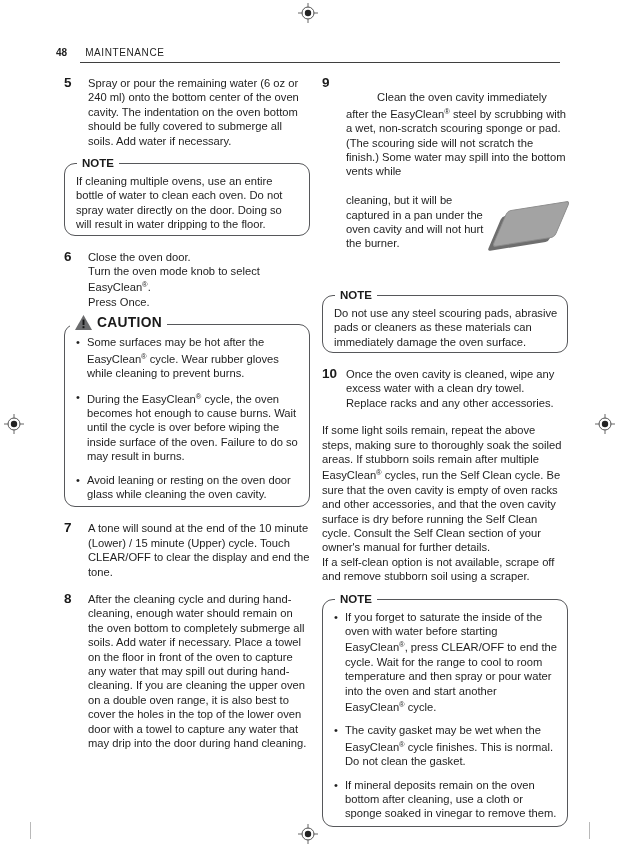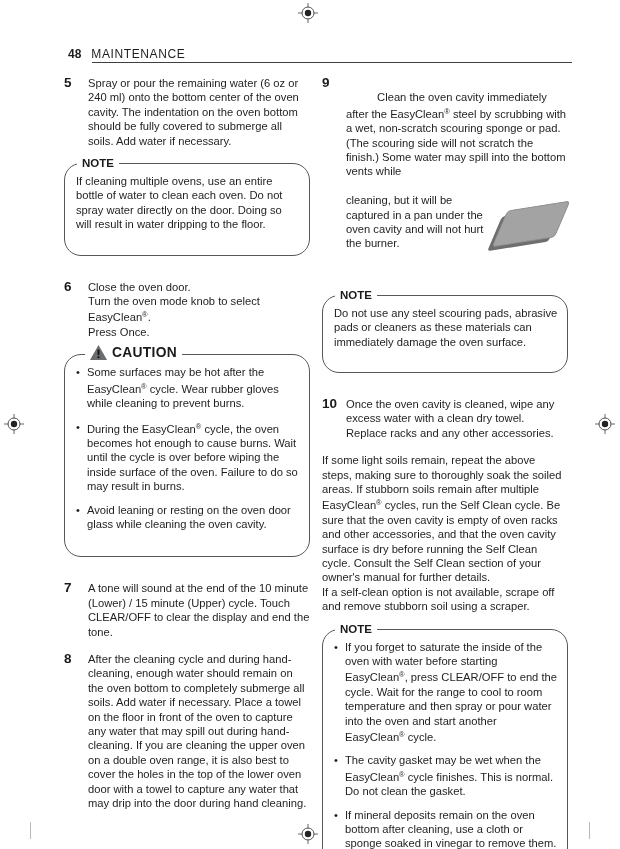--- a/index.html
+++ b/index.html
@@ -8,26 +8,26 @@
     width: 620px; height: 849px;
     font-family: "Liberation Sans", sans-serif;
     color: #1e1e1e;
     position: relative;
     overflow: hidden;
   }
   .page { position: relative; width: 620px; height: 849px; background: #fff; }
 
   
   .header {
-    position: absolute; top: 47px; left: 68px; width: 504px;
-    font-size: 12px;
+    position: absolute; top: 47px; left: 56px; width: 504px;
+    font-size: 10px;
   }
   .header-line { display: flex; align-items: baseline; gap: 10px; }
   .page-number { font-weight: 700; }
-  .section-title { letter-spacing: 0.6px; }
+  .section-title { letter-spacing: 0.6px; margin-left: 8px; }
   .header-rule {
     position: absolute; left: 24px; right: 0; top: 15px;
     border-bottom: 1.5px solid #3f3f3f;
   }
 
   
   .columns {
     position: absolute; top: 76px; left: 64px; width: 504px;
     display: flex; gap: 12px;
   }
@@ -45,33 +45,33 @@
     font-size: 11.2px; line-height: 14.4px;
     white-space: pre-wrap;
   }
   .rb { font-weight: 400; }
   .rs { font-size: 7.5px; vertical-align: 4px; }
 
   
   .callout {
     position: relative;
     border: 1.2px solid #56575a;
-    border-radius: 17px;
-    padding: 10px 9px 23px 11px;
-    margin: 15px 0 24px 0;
+    border-radius: 11px;
+    padding: 10px 9px 3px 11px;
+    margin: 15px 0 14px 0;
     font-size: 11.2px; line-height: 14.4px;
   }
   .callout-label {
     position: absolute; top: -8px; left: 12px;
     background: #fff; padding: 0 5px;
     font-weight: 700; font-size: 11.5px; color: #1a1a1a;
     display: inline-flex; align-items: center; gap: 5px;
     line-height: 15px;
   }
-  .caution .callout-label { font-size: 13.8px; top: -10px; left: 20px; letter-spacing: 0.3px; }
+  .caution .callout-label { font-size: 13.8px; top: -10px; left: 5px; letter-spacing: 0.3px; }
   .callout-text { white-space: pre-wrap; }
 
   .bullet-item { display: flex; margin-bottom: 9px; }
   .bullet-item:last-child { margin-bottom: 2px; }
   .bullet-dot { flex: 0 0 11px; font-size: 11.2px; line-height: 14.4px; }
   .bullet-text { flex: 1; white-space: pre-wrap; font-size: 11.2px; line-height: 14.4px; }
 
   
   .pad-row { display: flex; align-items: center; margin-top: 0; }
   .pad-row .narrow { flex: 0 0 148px; white-space: pre-wrap; }

